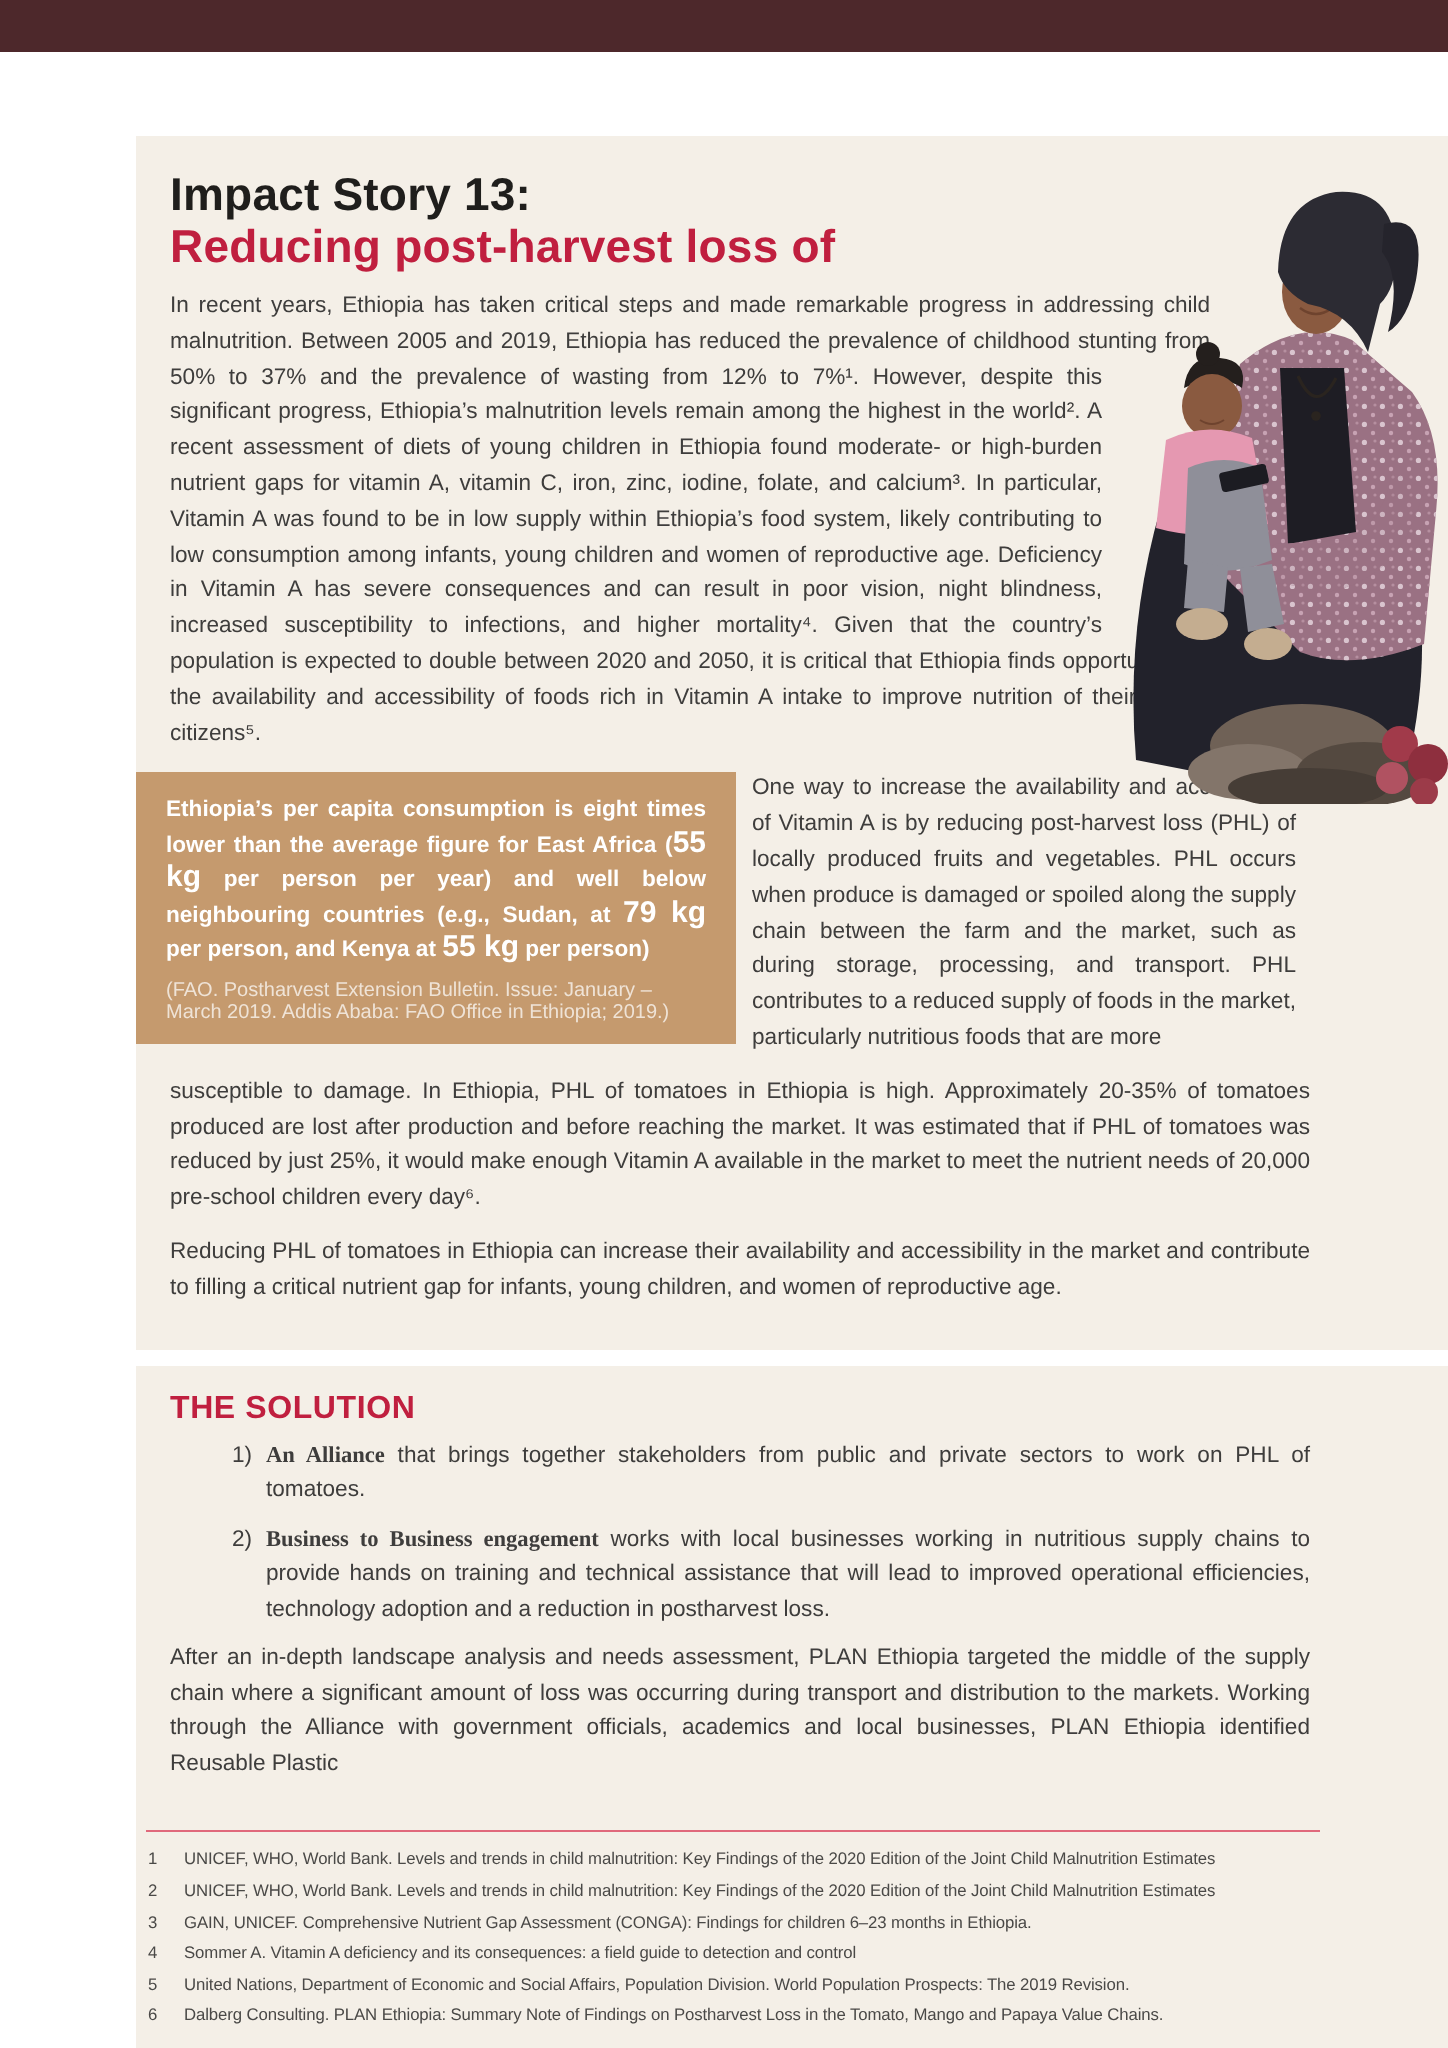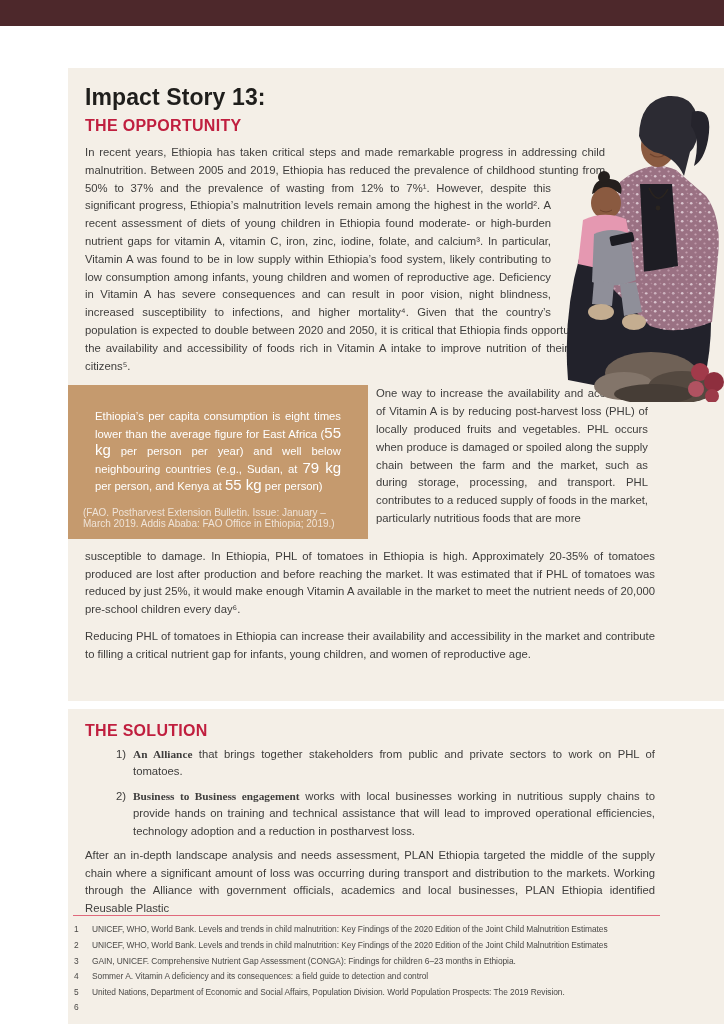--- a/index.html
+++ b/index.html
@@ -4,21 +4,21 @@
 <style>
   html,body{margin:0;padding:0;}
   body{
     width:724px;height:1024px;position:relative;background:#ffffff;
     font-family:"Liberation Sans",sans-serif;overflow:hidden;
     -webkit-font-smoothing:antialiased;
   }
   .topbar{position:absolute;top:0;left:0;width:724px;height:26px;background:#4d282b;}
   .page-col{position:absolute;left:68px;top:68px;bottom:0;width:656px;display:flex;flex-direction:column;}
   .panel{background:#f4efe7;}
-  .p1{flex:none;position:relative;padding-bottom:28px;}
+  .p1{flex:none;position:relative;padding-bottom:12px;}
   .gap{height:8px;flex:none;background:#ffffff;}
   .p2{flex:1;position:relative;min-height:200px;}
   .inner{padding:0 69px 0 17px;}
 
   
   .title{font-size:23px;line-height:26px;font-weight:bold;color:#1f1e1c;letter-spacing:.1px;}
   .title.red{color:#c01f3f;}
   .title-block{margin-top:16px;}
   .h2{font-size:16px;line-height:18px;font-weight:bold;color:#c01f3f;letter-spacing:.3px;margin:7px 0 8px;}
   .p1 .h2{margin-top:7px;}
@@ -31,21 +31,21 @@
     float:right;width:104px;height:168px;
     shape-outside:polygon(52% 0%, 100% 0%, 100% 100%, 0% 100%, 0% 27%, 52% 27%);
   }
 
   
   .photo{position:absolute;top:16px;right:0;width:170px;height:318px;}
 
   
   .two-col{display:flex;margin:10px 0 9px -17px;width:590px;align-items:flex-start;}
   .callout{width:300px;box-sizing:border-box;background:#c59a6e;padding:12px 15px 9px 15px;}
-  .callout-text{color:#ffffff;font-weight:normal;font-size:11.3px;line-height:15.5px;text-align:justify;margin:12px;}
+  .callout-text{color:#ffffff;font-weight:bold;font-size:11.3px;line-height:15.5px;text-align:justify;margin:0;}
   .callout-text .big{font-size:15px;line-height:15.5px;}
   .callout-cite{color:rgba(255,255,255,.72);font-size:10px;line-height:11.5px;margin:6px 0 0;text-align:left;}
   .col-right{width:272px;margin-left:8px;font-size:11.3px;line-height:16.8px;}
   .col-right p{margin:0;}
 
   
   .list{margin:2px 0 0;}
   .item{display:flex;margin:0 0 7px;padding-left:31px;}
   .item .num{width:17px;flex:none;font-size:11.3px;line-height:17.5px;color:#3e3d3c;}
   .item .txt{font-size:11.3px;line-height:17.5px;color:#3e3d3c;text-align:justify;margin:0;}
@@ -123,23 +123,23 @@
         <path d="M40 196 L60 200 L58 222 L38 220 Z" fill="#8f8f99"></path>
         <ellipse cx="47" cy="228" rx="13" ry="8" fill="#c4ad90"></ellipse>
         <path d="M66 200 L82 198 L88 228 L70 232 Z" fill="#8f8f99"></path>
         <ellipse cx="80" cy="238" rx="12" ry="8" fill="#c4ad90"></ellipse>
       </g>
     </svg>
 
     <div class="inner">
       <div class="title-block">
         <div class="title">Impact Story 13:</div>
-      </div>
-
-      <div class="h2">THE OPPORTUNITY</div>
+        <div class="title red">Reducing post-harvest loss of</div>
+      </div>
+
 
       <p class="body para1"><span class="wrap-spacer"></span><span>In recent years, Ethiopia has taken critical steps and made remarkable progress in addressing child malnutrition. Between 2005 and 2019, Ethiopia has reduced the prevalence of childhood stunting from 50% to 37% and the prevalence of wasting from 12% to 7%¹. However, despite this significant progress, Ethiopia’s malnutrition levels remain among the highest in the world². A recent assessment of diets of young children in Ethiopia found moderate- or high-burden nutrient gaps for vitamin A, vitamin C, iron, zinc, iodine, folate, and calcium³. In particular, Vitamin A was found to be in low supply within Ethiopia’s food system, likely contributing to low consumption among infants, young children and women of reproductive age. Deficiency in Vitamin A has severe consequences and can result in poor vision, night blindness, increased susceptibility to infections, and higher mortality⁴. Given that the country’s population is expected to double between 2020 and 2050, it is critical that Ethiopia finds opportunities to increase the availability and accessibility of foods rich in Vitamin A intake to improve nutrition of their most vulnerable citizens⁵.</span></p>
 
       <div class="two-col">
         <div class="callout">
           <p class="callout-text"><span>Ethiopia’s per capita consumption is eight times lower than the average figure for East Africa (</span><span class="big">55 kg</span><span> per person per year) and well below neighbouring countries (e.g., Sudan, at </span><span class="big">79 kg</span><span> per person, and Kenya at </span><span class="big">55 kg</span><span> per person)</span></p>
           <p class="callout-cite">(FAO. Postharvest Extension Bulletin. Issue: January – March 2019. Addis Ababa: FAO Office in Ethiopia; 2019.)</p>
         </div>
         <div class="col-right">
           <p class="body">One way to increase the availability and accessibility of Vitamin A is by reducing post-harvest loss (PHL) of locally produced fruits and vegetables. PHL occurs when produce is damaged or spoiled along the supply chain between the farm and the market, such as during storage, processing, and transport. PHL contributes to a reduced supply of foods in the market, particularly nutritious foods that are more</p>
@@ -190,17 +190,18 @@
       <div class="fn">
         <span class="num">4</span>
         <span class="txt">Sommer A. Vitamin A deficiency and its consequences: a field guide to detection and control</span>
       </div>
       <div class="fn">
         <span class="num">5</span>
         <span class="txt">United Nations, Department of Economic and Social Affairs, Population Division. World Population Prospects: The 2019 Revision.</span>
       </div>
       <div class="fn">
         <span class="num">6</span>
+        <span class="txt">Dalberg Consulting. PLAN Ethiopia: Summary Note of Findings on Postharvest Loss in the Tomato, Mango and Papaya Value Chains.</span>
       </div>
     </div>
   </div>
 
 </div>
 
 </body></html>

